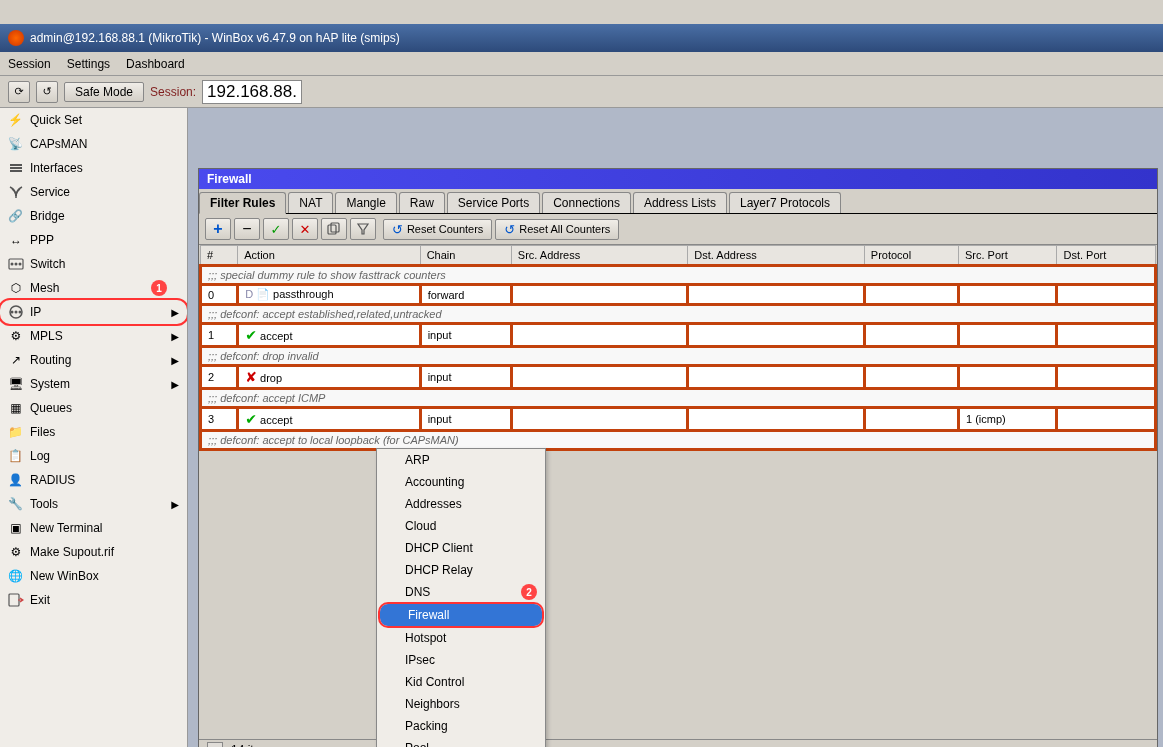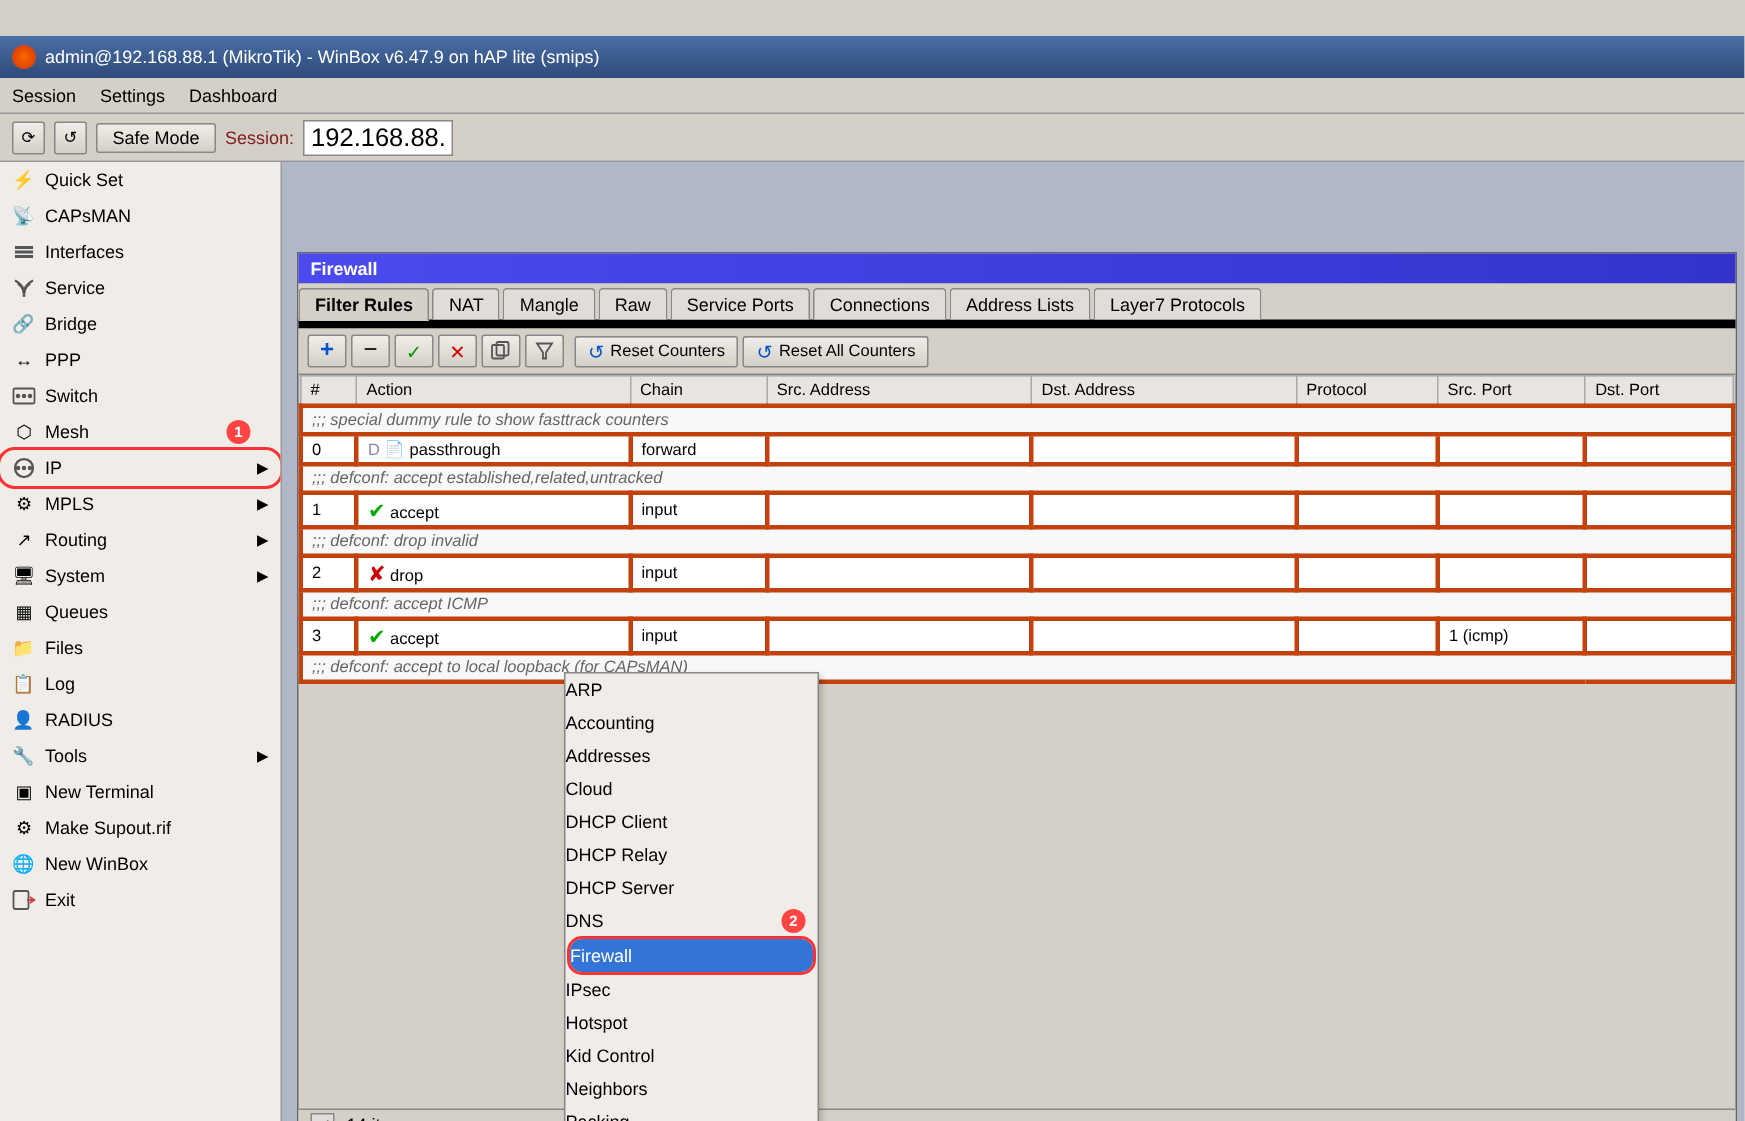--- a/index.html
+++ b/index.html
@@ -120,21 +120,21 @@
       position: absolute;
       left: 188px;
       top: 340px;
       width: 170px;
       background: #f0ede8;
       border: 1px solid #888;
       z-index: 100;
       box-shadow: 2px 2px 4px rgba(0,0,0,0.2);
     }
     .submenu-item {
-      padding: 4px 0;
+      padding: 4px 28px;
       cursor: pointer;
       font-size: 12px;
       display: flex; align-items: center; gap: 6px;
     }
     .submenu-item.active-sub { background: #3375d6; color: white; }
 
     
     .content-area {
       flex: 1;
       background: #b0b8c8;
@@ -155,21 +155,21 @@
     .fw-title-bar {
       background: linear-gradient(to right, #4a4aee, #3333cc);
       color: white;
       padding: 3px 8px;
       font-size: 12px;
       font-weight: bold;
     }
     .fw-tabs {
       display: flex;
       background: #d4d0c8;
-      border-bottom: 6px solid #000000;
+      border-bottom: 1px solid #000000;
       padding-top: 3px;
     }
     .fw-tab {
       padding: 3px 10px;
       font-size: 12px;
       cursor: pointer;
       border: 1px solid #888;
       border-bottom: none;
       background: #e0ddd8;
       margin-right: 2px;
@@ -429,35 +429,32 @@
       </div>
       <div class="submenu-item">
         <span>Cloud</span>
       </div>
       <div class="submenu-item">
         <span>DHCP Client</span>
       </div>
       <div class="submenu-item">
         <span>DHCP Relay</span>
       </div>
-      <div class="submenu-item">
-        <span>DHCP Server</span>
-      </div>
       <div class="submenu-item" style="position:relative;">
         <span>DNS</span>
         <span class="badge" style="right:8px;">2</span>
       </div>
       <div class="submenu-item active-sub" style="outline: 2px solid #ff3333; border-radius: 8px; margin: 1px 3px;">
         <span>Firewall</span>
       </div>
       <div class="submenu-item">
+        <span>Hotspot</span>
+      </div>
+      <div class="submenu-item">
         <span>IPsec</span>
-      </div>
-      <div class="submenu-item">
-        <span>Hotspot</span>
       </div>
       <div class="submenu-item">
         <span>Kid Control</span>
       </div>
       <div class="submenu-item">
         <span>Neighbors</span>
       </div>
       <div class="submenu-item">
         <span>Packing</span>
       </div>

